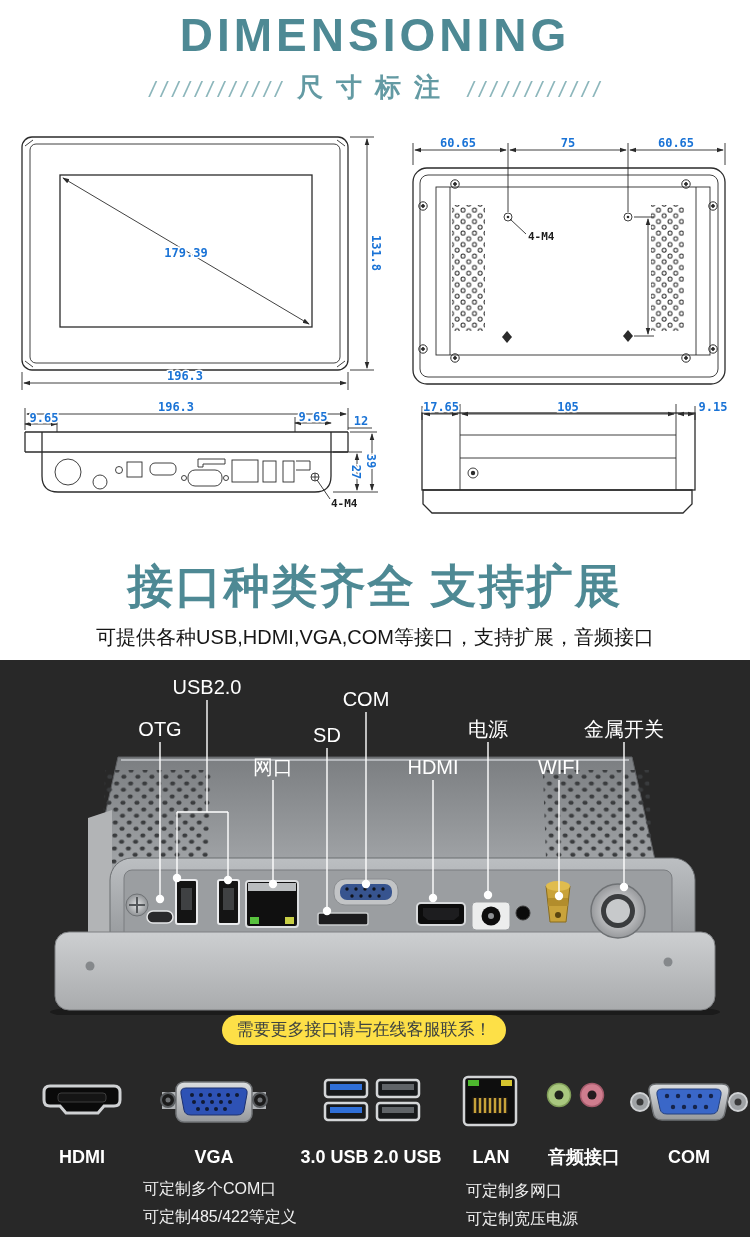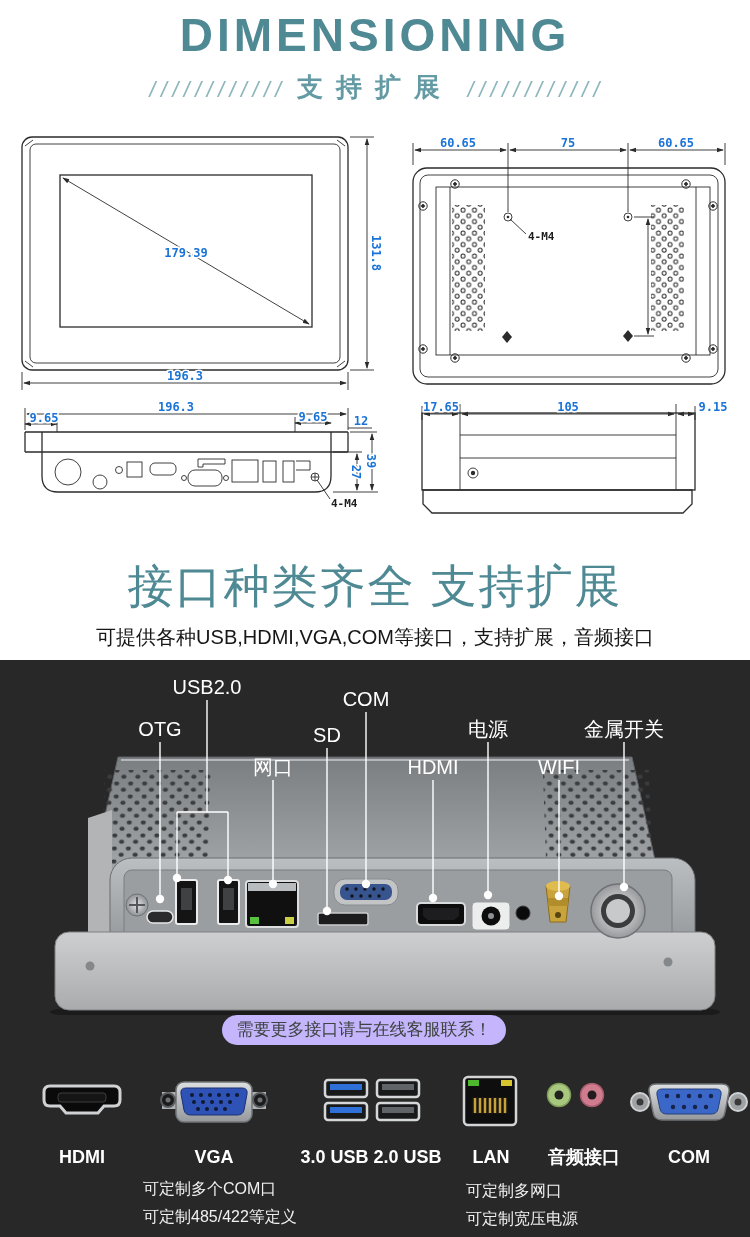--- a/index.html
+++ b/index.html
@@ -6,27 +6,27 @@
   .page{position:relative;width:750px;height:1237px;overflow:hidden;background:#ffffff;
         font-family:"Liberation Sans","DejaVu Sans",sans-serif;}
   
   .hd-title{position:absolute;top:8px;left:0;width:750px;text-align:center;
     font-size:46px;font-weight:bold;letter-spacing:4px;color:#4e8994;}
   .hd-sub{position:absolute;top:70px;left:0;width:750px;text-align:center;white-space:nowrap;}
   .hd-sub .sl{font-family:"DejaVu Sans Mono",monospace;font-size:19px;color:#8cb6bb;letter-spacing:0px;vertical-align:middle;}
   .hd-sub .cn{font-size:26px;font-weight:bold;color:#639aa3;letter-spacing:13px;margin:0 8px;vertical-align:middle;}
   
   .feat-title{position:absolute;top:556px;left:0;width:750px;text-align:center;
-    font-size:46px;font-weight:normal;color:#4e8994;letter-spacing:2px;}
+    font-size:46px;font-weight:bold;color:#4e8994;letter-spacing:2px;}
   .feat-sub{position:absolute;top:624px;left:0;width:750px;text-align:center;
     font-size:20px;color:#161616;}
   
   .dark{position:absolute;top:660px;left:0;width:750px;height:577px;background:#282828;}
   .pill{position:absolute;top:1015px;left:222px;width:284px;height:30px;border-radius:16px;
-    background:#c4b5fd;color:#3e4340;font-size:17px;line-height:30px;text-align:center;}
+    background:#fde047;color:#3e4340;font-size:17px;line-height:30px;text-align:center;}
   
   svg{position:absolute;left:0;}
   .cad{stroke:#2b2b2b;stroke-width:1.3;fill:none;}
   .cadthin{stroke:#2b2b2b;stroke-width:0.9;fill:none;}
   .dim{font:bold 12px "DejaVu Sans Mono",monospace;fill:#1a73d6;text-anchor:middle;
        paint-order:stroke;stroke:#ffffff;stroke-width:3px;}
   .cadlab{font:bold 11px "DejaVu Sans Mono",monospace;fill:#1c1c1c;text-anchor:start;}
   .plabel{font:20px "Liberation Sans","DejaVu Sans",sans-serif;fill:#ffffff;text-anchor:middle;}
   .lead{stroke:#ffffff;stroke-width:1.4;fill:none;}
   .ldot{fill:#ffffff;}
@@ -34,21 +34,21 @@
   .inote{font:16px "Liberation Sans","DejaVu Sans",sans-serif;fill:#f0f0f0;text-anchor:start;}
 </style>
 </head>
 <body>
 
 <div class="page">
 
   <div class="hd-title">DIMENSIONING</div>
   <div class="hd-sub">
     <span class="sl">////////////</span>
-    <span class="cn">支持扩展</span>
+    <span class="cn">尺寸标注</span>
     <span class="sl">////////////</span>
   </div>
 
   <svg style="top:115px" width="750" height="430" viewBox="0 115 750 430">
     <defs>
       <marker id="ma" markerWidth="9" markerHeight="8" refX="7" refY="4" orient="auto-start-reverse">
         <path d="M0,1.4 L8,4 L0,6.6 z" fill="#2b2b2b"></path>
       </marker>
       <pattern id="cadvent" width="11.5" height="11.5" patternUnits="userSpaceOnUse">
         <circle cx="3" cy="3" r="2" fill="none" stroke="#2b2b2b" stroke-width="1"></circle>

